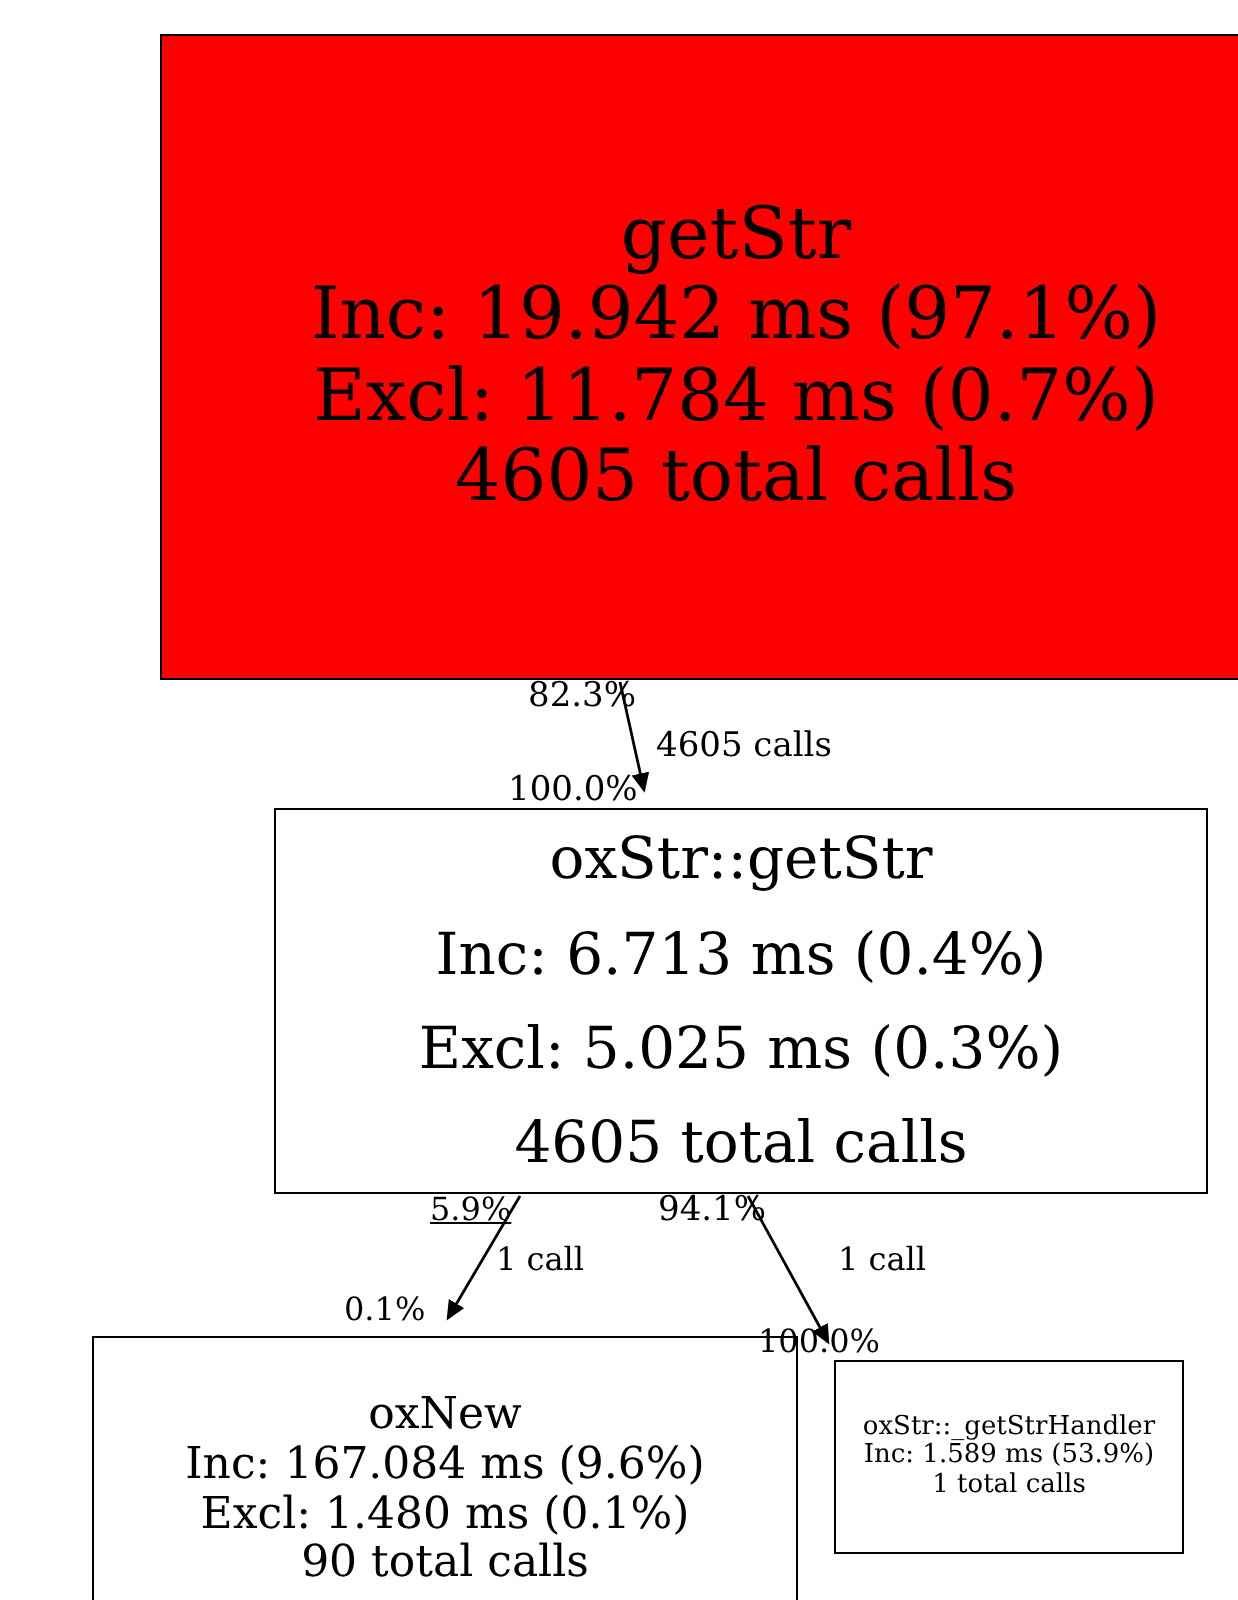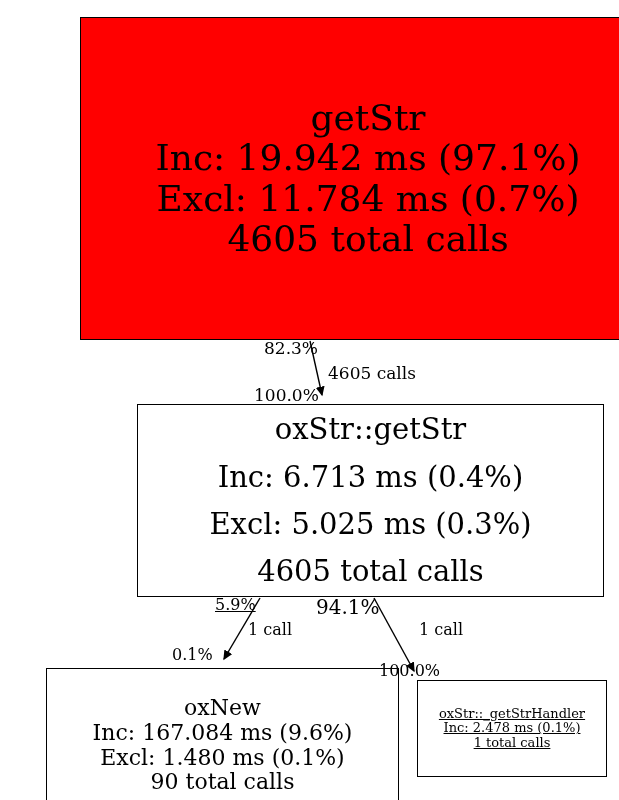--- a/index.html
+++ b/index.html
@@ -64,23 +64,22 @@
     width: 353px;
     height: 155px;
   }
   #node-oxnew .name { font-size: 24px; }
   #node-oxnew .line { font-size: 22px; }
 
   
   #node-handler {
     left: 373px;
     top: 680px;
-    width: 190px;
+    width: 175px;
     height: 97px;
-    text-decoration: underline;
   }
   #node-handler .name { font-size: 14px; }
   #node-handler .line { font-size: 13px; }
 
   svg.edges {
     position: absolute;
     left: 0;
     top: 0;
     width: 619px;
     height: 800px;
@@ -128,29 +127,29 @@
 
   <div class="node" id="node-oxnew" style="background: rgb(255, 255, 255);">
     <div class="name line">oxNew</div>
     <div class="line">Inc: 167.084 ms (9.6%)</div>
     <div class="line">Excl: 1.480 ms (0.1%)</div>
     <div class="line">90 total calls</div>
   </div>
 
   <div class="node" id="node-handler" style="background: rgb(255, 255, 255);">
     <div class="name line">oxStr::_getStrHandler</div>
-    <div class="line">Inc: 2.478 ms (0.1%)</div>
+    <div class="line">Inc: 1.589 ms (53.9%)</div>
     <div class="line">1 total calls</div>
   </div>
 
   <div class="edge-label" style="left:264px; top:338px; font-size:17px;">82.3%</div>
   <div class="edge-label" style="left:328px; top:363px; font-size:17px;">4605 calls</div>
   <div class="edge-label" style="left:254px; top:385px; font-size:17px;">100.0%</div>
 
   <div class="edge-label" style="left:215px; top:595px; font-size:16px;text-decoration:underline;">5.9%</div>
   <div class="edge-label" style="left:248px; top:620px; font-size:16px;">1 call</div>
   <div class="edge-label" style="left:172px; top:645px; font-size:16px;">0.1%</div>
 
-  <div class="edge-label" style="left:316px; top:595px; font-size:20px;">94.1%</div>
+  <div class="edge-label" style="left:329px; top:595px; font-size:17px;">94.1%</div>
   <div class="edge-label" style="left:419px; top:620px; font-size:16px;">1 call</div>
   <div class="edge-label" style="left:379px; top:661px; font-size:16px;">100.0%</div>
 
 </div>
 
 </body></html>

